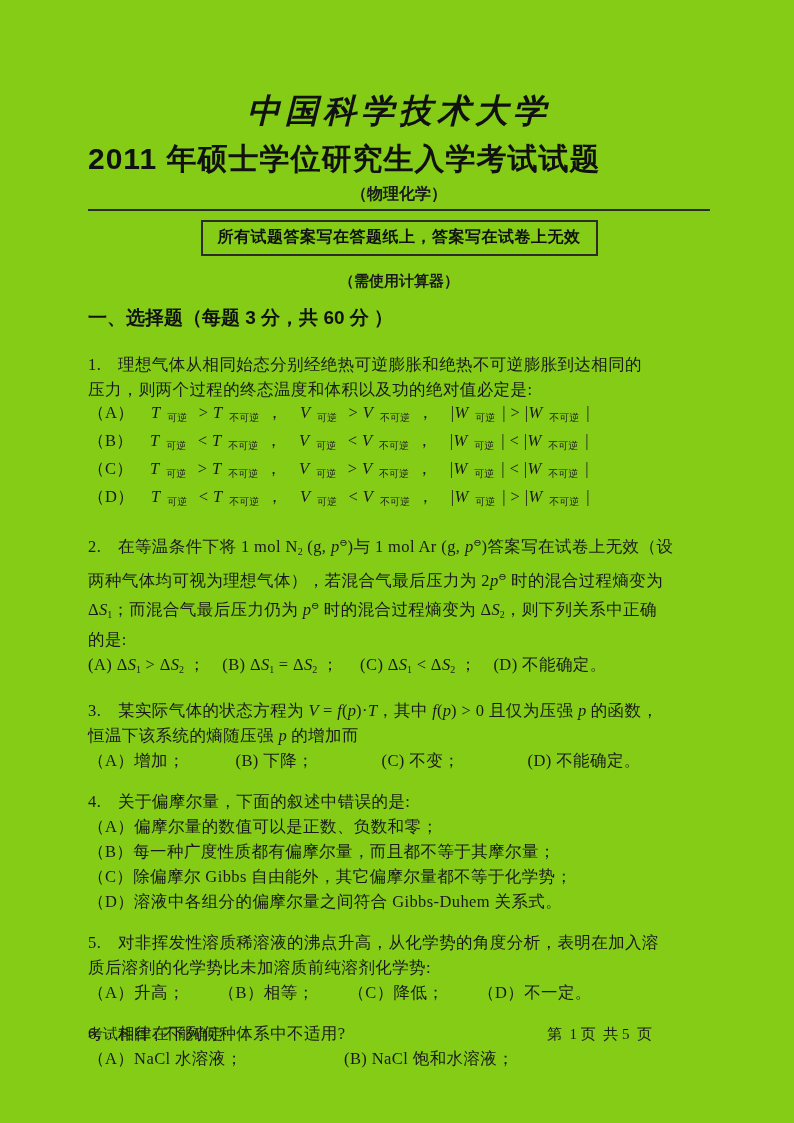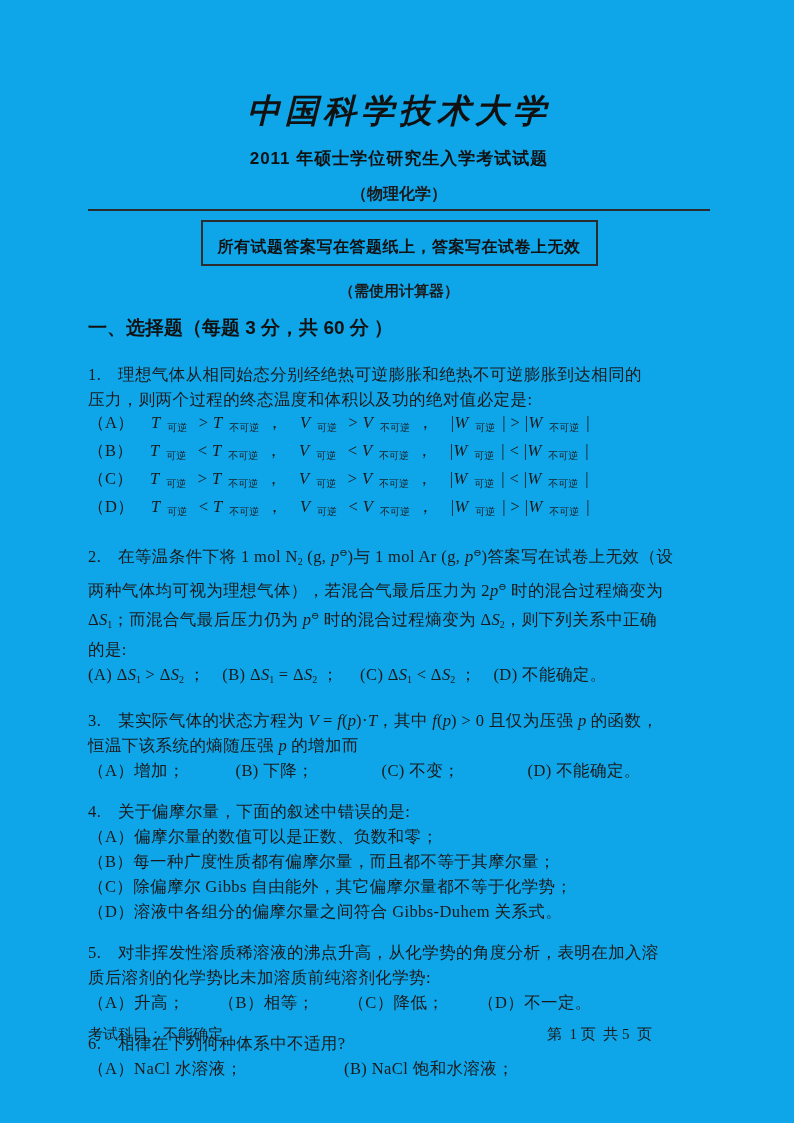--- a/index.html
+++ b/index.html
@@ -4,61 +4,60 @@
 <style>
   * { margin: 0; padding: 0; box-sizing: border-box; }
   html, body { background: #ffffff; }
   body { font-family: "Liberation Serif", "DejaVu Serif", serif; color: #1a1a1a; }
 
   .page {
     position: relative;
     width: 794px;
     height: 1123px;
     margin: 0 auto;
-    background: #0ea5e9;
+    background: #84cc16;
     padding: 90px 84px 0 88px;
     overflow: hidden;
   }
 
   
   .university {
     text-align: center;
     font-size: 33px;
     font-weight: 700;
     font-style: italic;
     letter-spacing: 5px;
     line-height: 42px;
     color: #111;
   }
   .exam-title {
     margin-top: 10px;
-    text-align: center;
     font-family: "Liberation Sans", "DejaVu Sans", sans-serif;
-    font-size: 17px;
+    font-size: 30px;
     font-weight: 700;
     letter-spacing: 1px;
     line-height: 34px;
     color: #111;
   }
   .subject-line {
     margin-top: 6px;
     text-align: center;
     font-size: 16px;
     line-height: 24px;
     font-weight: 600;
   }
   .header-divider {
     margin-top: 3px;
     border-top: 2px solid #2c2c2c;
   }
   .notice-wrap { margin-top: 9px; text-align: center; }
   .notice-box {
     display: inline-block;
     border: 2px solid #2c2c2c;
-    padding: 15px 15px 6px 15px;
+    padding: 5px 15px 6px 15px;
     font-family: "Liberation Sans", "DejaVu Sans", sans-serif;
     font-size: 16px;
     font-weight: 700;
     letter-spacing: 0.5px;
     color: #111;
   }
   .calc-note {
     margin-top: 15px;
     text-align: center;
     font-size: 15px;

